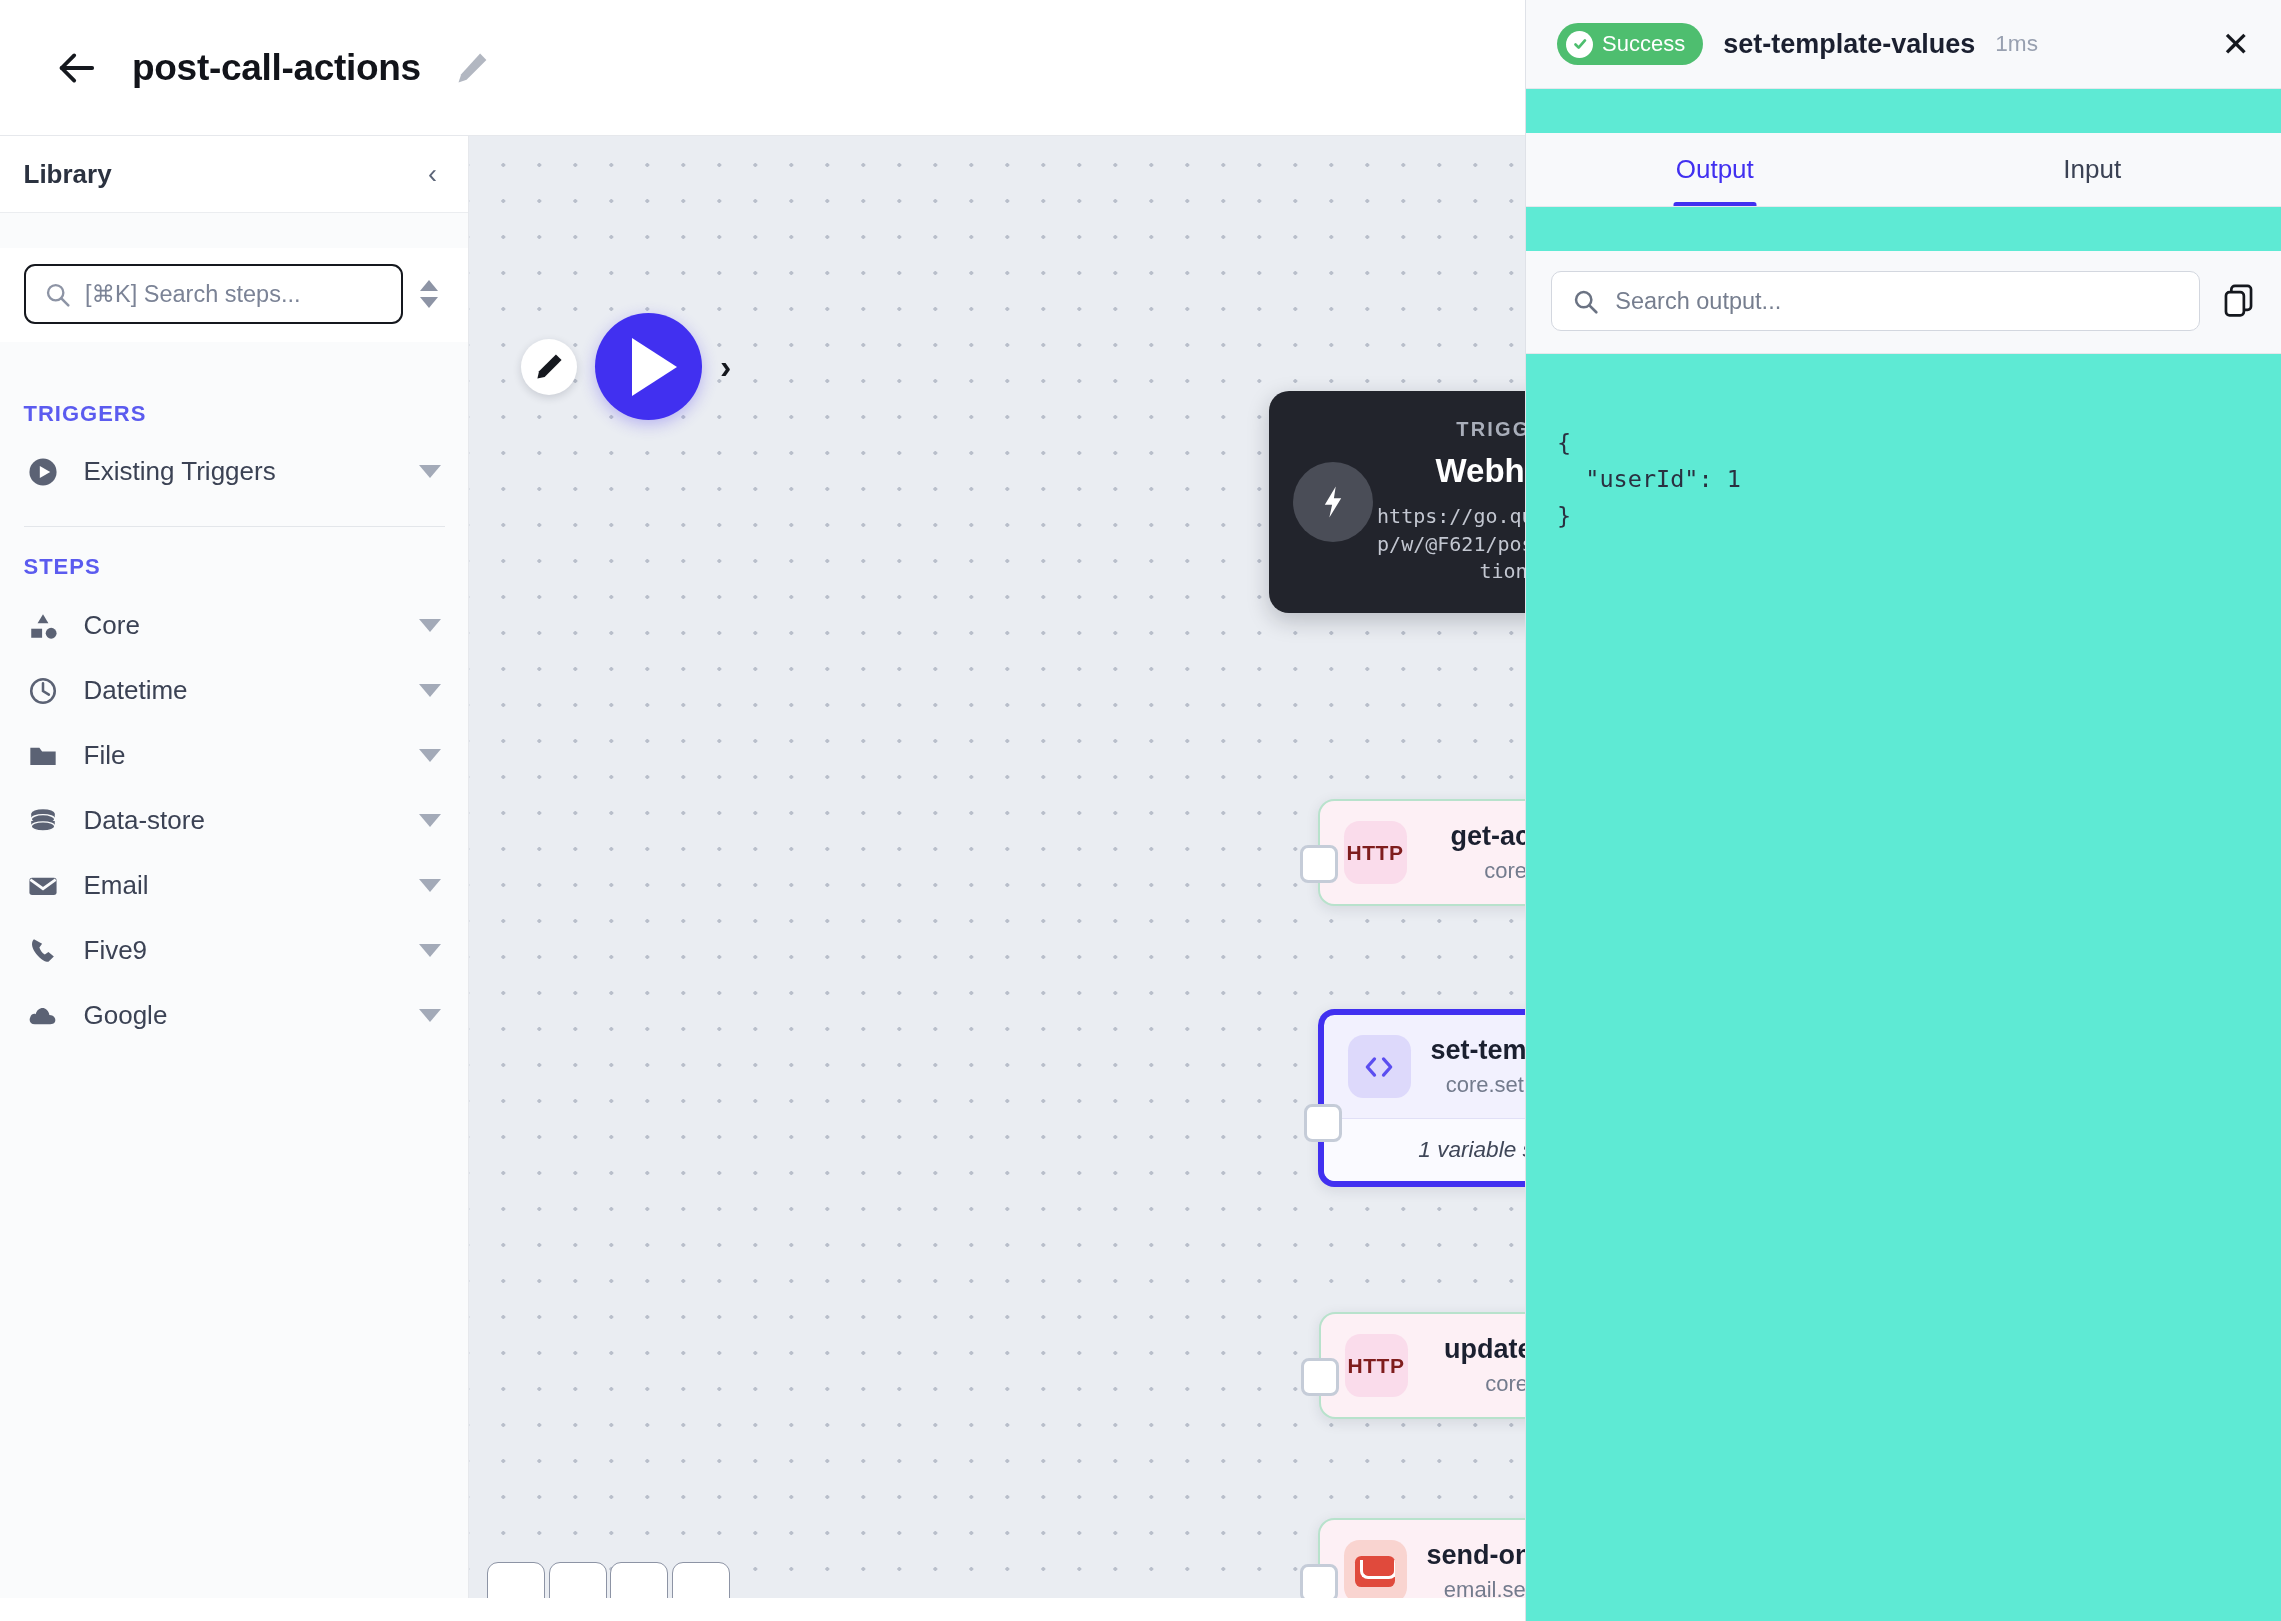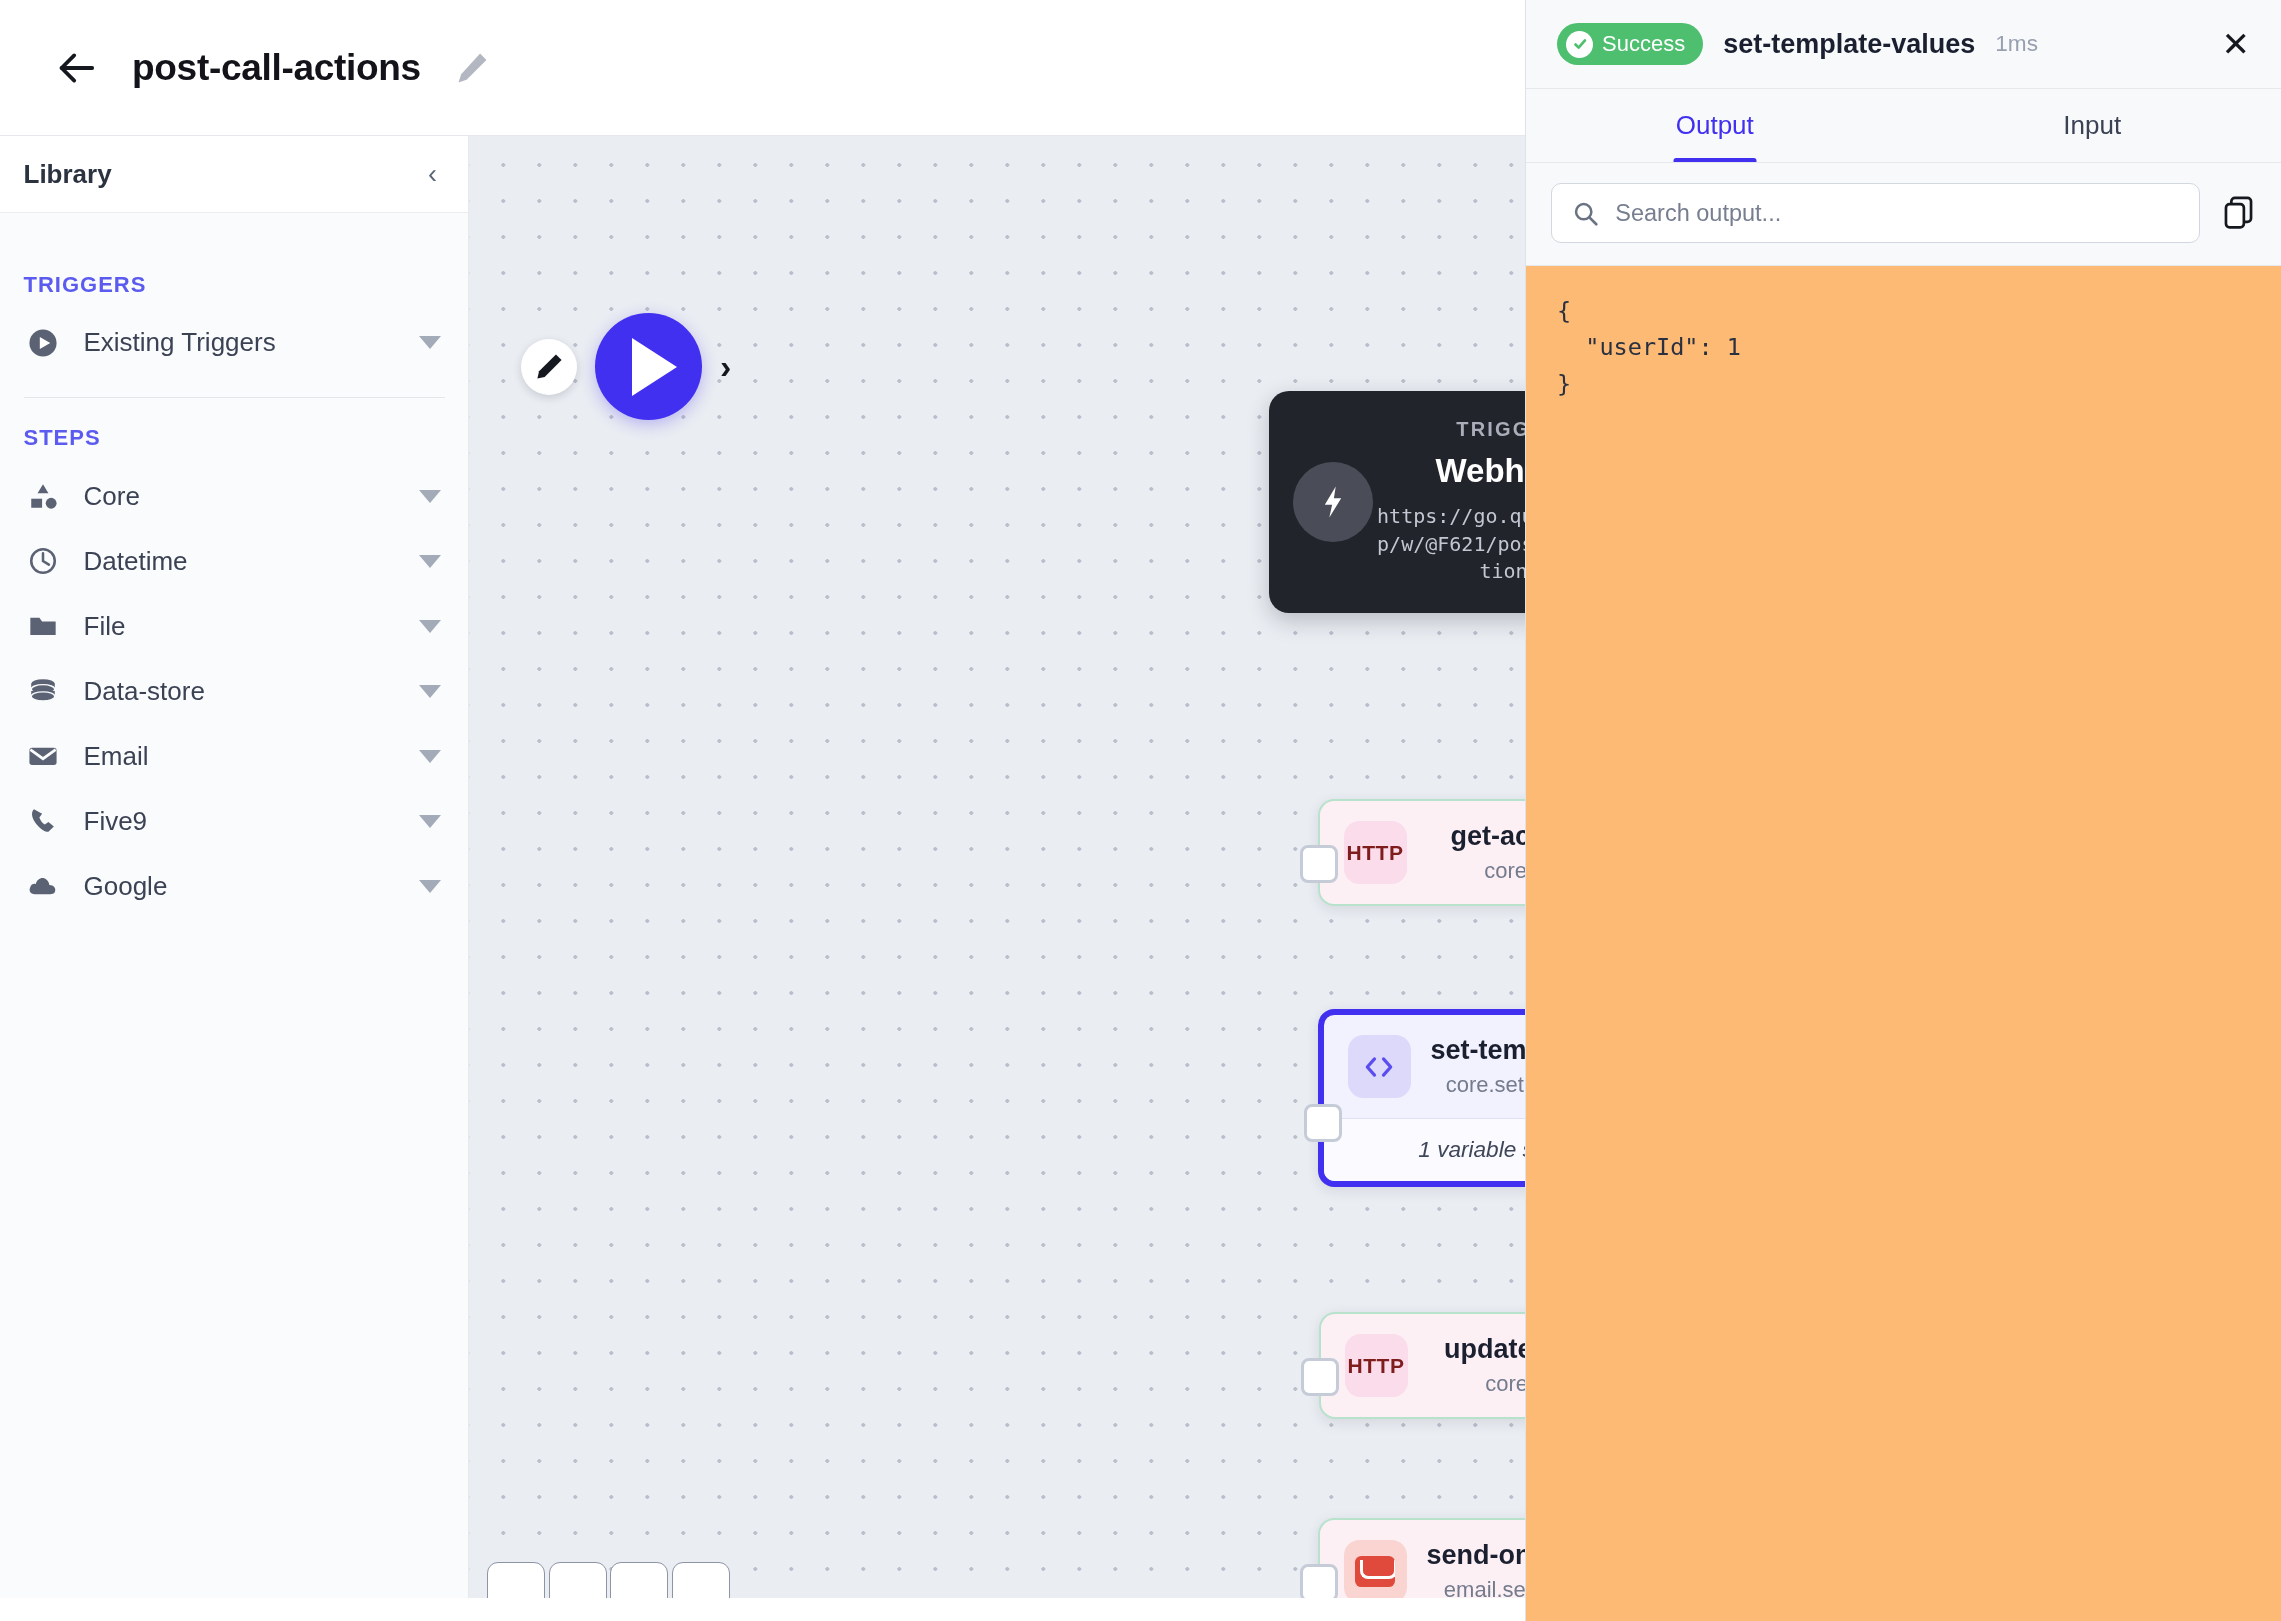--- a/index.html
+++ b/index.html
@@ -138,21 +138,21 @@
   }
 
   .bottom-controls {
     position: absolute; left: 18px; bottom: -12.7px; display: flex; gap: 3.6px;
   }
   .bottom-controls div { width: 58px; height: 49px; border: 1.8px solid #8d94a5; border-radius: 11px; background: #fff; }
 
   
   .rpanel {
     position: absolute; right: 0; top: 0; width: 756px; height: 1621px;
-    background: #fdba74; border-left: 0.9px solid #dfe2e8; display: flex; flex-direction: column;
+    background: #5eead4; border-left: 0.9px solid #dfe2e8; display: flex; flex-direction: column; gap: 44px;
   }
   .rp-head {
     height: 89px; min-height: 89px; background: #f8f9fb; border-bottom: 0.9px solid #e6e8ec;
     display: flex; align-items: center; padding: 0 31px 0 31px; gap: 20px;
   }
   .ok-pill {
     display: flex; align-items: center; gap: 9px; background: #4ebe6f; color: #fff;
     border-radius: 904px; padding: 7.2px 18px 7.2px 9px; font-size: 22px; font-weight: 500;
   }
   .ok-pill .dot { width: 27px; height: 27px; border-radius: 50%; background: #fff; display: flex; align-items: center; justify-content: center; }
@@ -200,20 +200,33 @@
   </div>
 
   <div class="body-row">
 
     <div class="sidebar">
       <div class="side-head">
         <div class="side-head-title">Library</div>
         <div class="collapse-btn">‹</div>
       </div>
 
+      <div class="search-row">
+        <div class="search-box">
+          <svg viewBox="0 0 30 30">
+            <circle cx="13" cy="13" r="8.5" fill="none" stroke="#8d94a5" stroke-width="2.6"></circle>
+            <path d="M19.3 19.3 L27 27" stroke="#8d94a5" stroke-width="2.8" stroke-linecap="round"></path>
+          </svg>
+          <div class="search-ph">[⌘K] Search steps...</div>
+        </div>
+        <div class="sorter">
+          <span class="up"></span>
+            <span class="dn"></span>
+        </div>
+      </div>
 
       <div class="side-scroll">
         <div class="side-section-label">TRIGGERS</div>
 
 
         <div class="side-item">
           <span class="ico">
             <svg viewBox="0 0 42 42">
                 <circle cx="21" cy="21" r="15" fill="#5b6274"></circle>
                 <path d="M17.5 14.5 L29 21 L17.5 27.5 Z" fill="#fff"></path>

